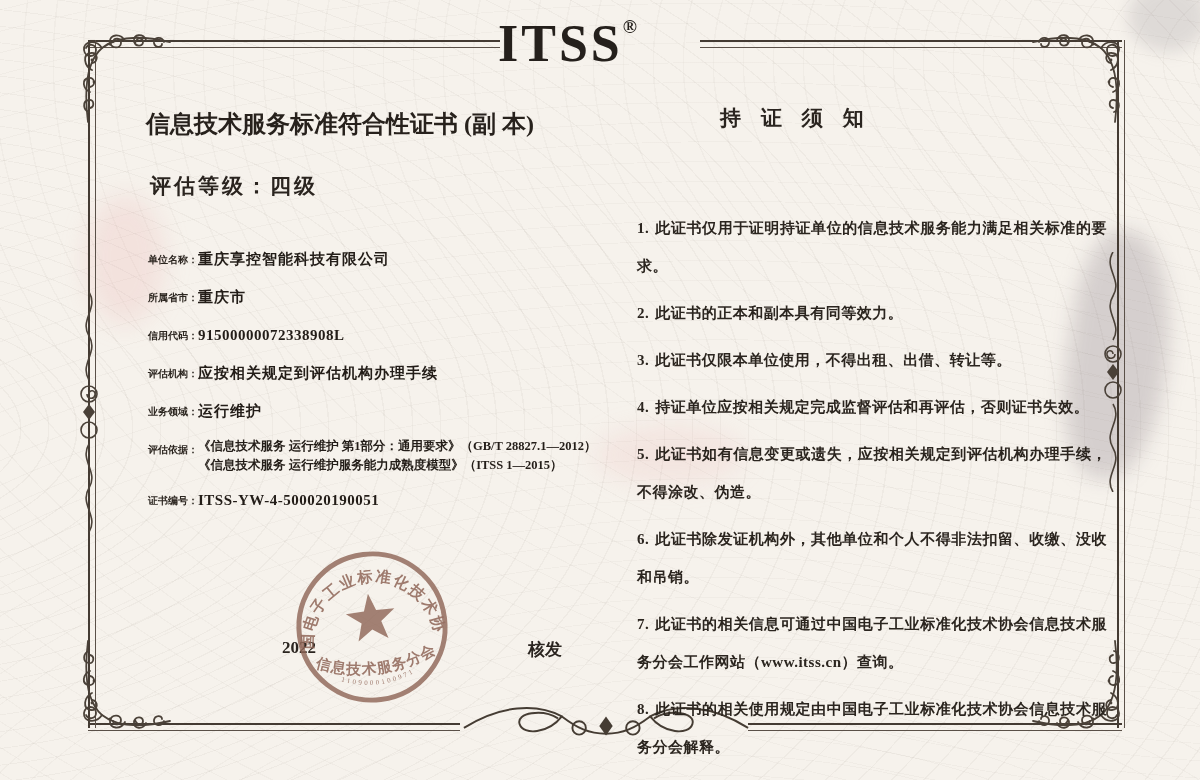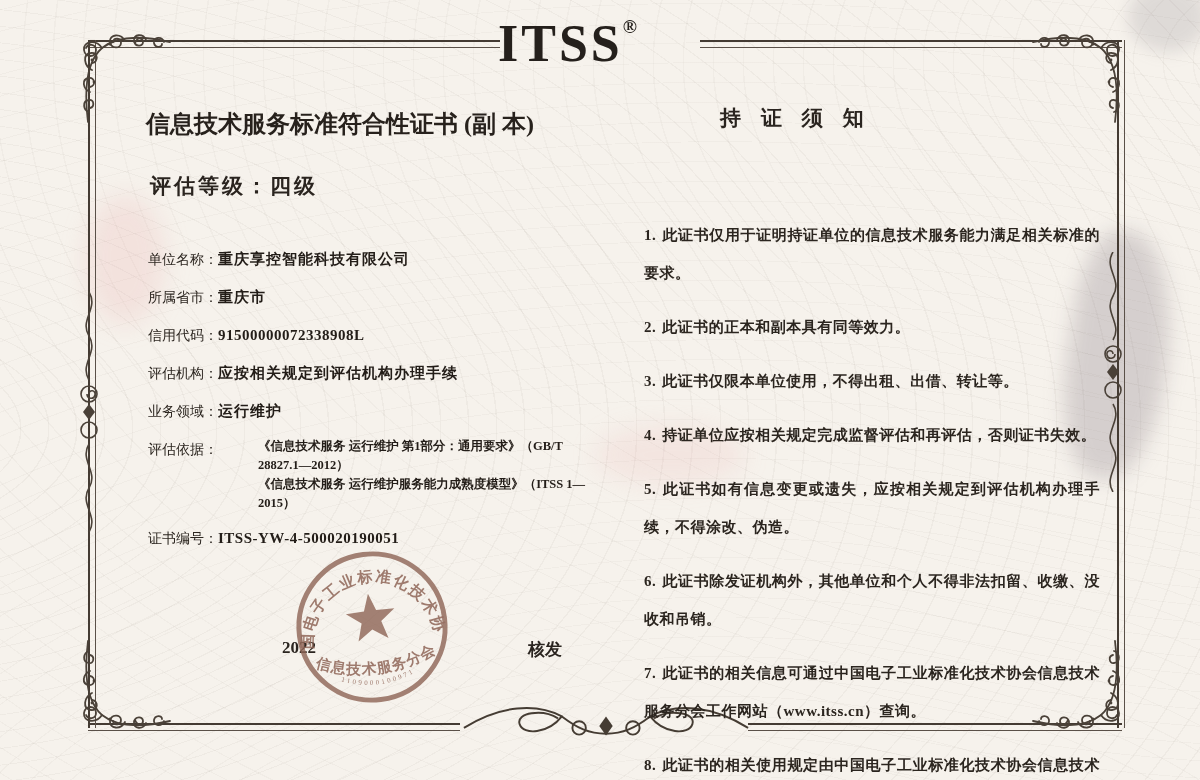--- a/index.html
+++ b/index.html
@@ -39,28 +39,28 @@
 
   .logo{position:absolute; left:498px; top:14px; width:204px; text-align:left; color:#25201c;}
   .logo .word{font-size:52px; font-weight:800; letter-spacing:3px;}
   .logo sup{font-size:19px; font-weight:700; vertical-align:28px;}
 
   .title{position:absolute; left:146px; top:108px; width:440px; font-size:24px; font-weight:800; color:#27211c; letter-spacing:0px; white-space:nowrap;}
   .subtitle{position:absolute; left:150px; top:172px; width:420px; text-align:left; font-size:21px; font-weight:700; letter-spacing:3px; color:#2a241f;}
 
   .fields{position:absolute; left:148px; top:247px; width:450px;}
   .frow{display:flex; align-items:flex-start; margin-bottom:13px; line-height:25px;}
-  .flabel{font-weight:400; font-size:14px; white-space:nowrap; color:#2c2620;}
+  .flabel{font-weight:700; font-size:10px; white-space:nowrap; color:#2c2620;}
   .fvalue{font-weight:600; font-size:15px; color:#231d18; letter-spacing:1px;}
   .fvalue.code{letter-spacing:.5px;}
-  .fvalue-multi{font-weight:600; font-size:12.5px; color:#231d18; line-height:19px; letter-spacing:0;margin-left:40px;}
+  .fvalue-multi{font-weight:600; font-size:12.5px; color:#231d18; line-height:19px; letter-spacing:0;}
 
   .notices-title{position:absolute; left:700px; top:104px; width:300px; font-size:21px; font-weight:800; letter-spacing:.95em; text-indent:.95em; color:#2a241f; white-space:nowrap;}
   .notices{position:absolute; left:628px; top:200px; width:488px;}
-  .notices p{margin:16px; font-size:15px; font-weight:600; line-height:38px; color:#2b251f; letter-spacing:.5px; text-align:justify;}
+  .notices p{margin:9px; font-size:15px; font-weight:600; line-height:38px; color:#2b251f; letter-spacing:.5px; text-align:justify;}
   .notices .num{margin-right:6px;}
 
   .issue-line{position:absolute; left:282px; top:638px; width:280px; display:flex; justify-content:space-between; font-size:17px; font-weight:800; color:#2a241f; z-index:1;}
   .seal{position:absolute; left:293px; top:548px; width:158px; height:158px; transform:rotate(-7deg); z-index:2; opacity:.92;}
 </style>
 </head>
 <body>
 
 <div class="page">
 

